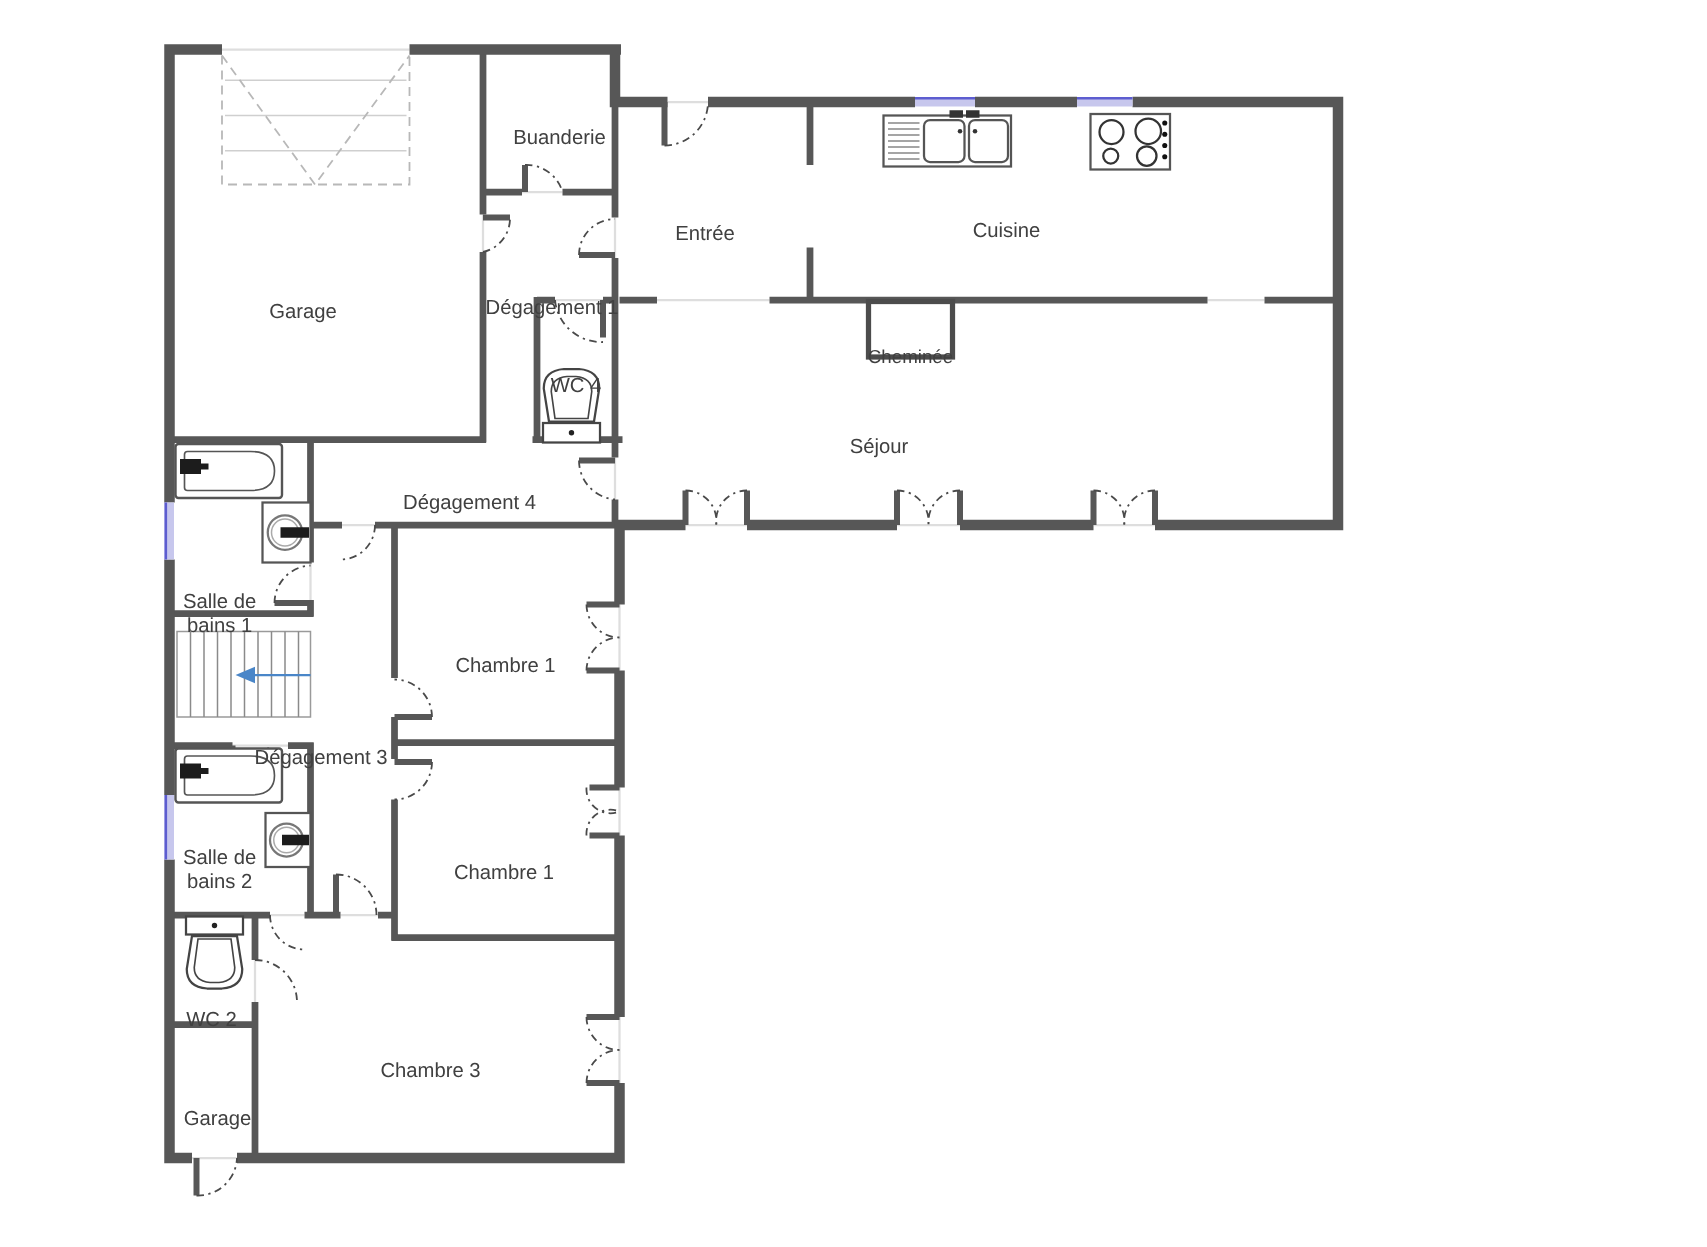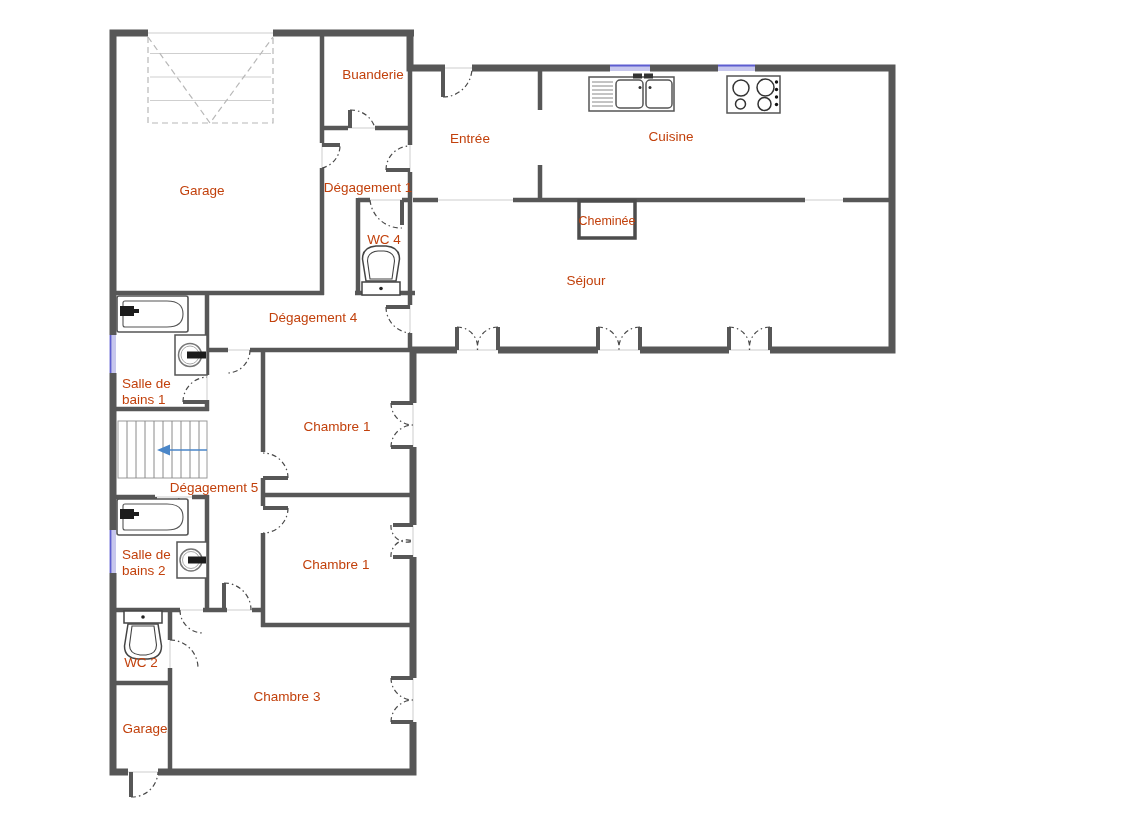--- a/index.html
+++ b/index.html
@@ -3,27 +3,28 @@
 <meta charset="utf-8">
 <style>
   html,body{margin:0;padding:0;background:#ffffff;}
   .plan{position:relative;width:1138px;height:831px;background:#ffffff;overflow:hidden;}
   .plan svg{position:absolute;left:0;top:0;}
   .lbl{
     position:absolute;
     transform:translate(-50%,-50%);
     font-family:"Liberation Sans",sans-serif;
     font-size:13.5px;
-    color:#c2410c;
+    color:#404040;
     white-space:pre-line;
     text-align:center;
     line-height:16px;
     pointer-events:none;
+    margin-top:17px;
   }
-  .lbl.la{transform:translate(0,-50%);text-align:left;}
+  .lbl.la{transform:translate(0,-50%);text-align:center;}
   .lbl.sm{font-size:12.5px;}
 </style>
 </head>
 <body>
 
 <div class="plan">
 
 <svg width="1138" height="831" viewBox="0 0 1138 831">
 
   <g>
@@ -203,21 +204,21 @@
 <div class="lbl" style="left:373px;top:75px">Buanderie</div>
 <div class="lbl" style="left:368px;top:188px">Dégagement 1</div>
 <div class="lbl" style="left:384px;top:240px">WC 4</div>
 <div class="lbl" style="left:470px;top:139px">Entrée</div>
 <div class="lbl" style="left:671px;top:137px">Cuisine</div>
 <div class="lbl sm" style="left:607px;top:221px">Cheminée</div>
 <div class="lbl" style="left:586px;top:281px">Séjour</div>
 <div class="lbl" style="left:313px;top:318px">Dégagement 4</div>
 <div class="lbl la" style="left:122px;top:392px">Salle de
 bains 1</div>
-<div class="lbl" style="left:214px;top:488px">Dégagement 5</div>
+<div class="lbl" style="left:214px;top:488px">Dégagement 3</div>
 <div class="lbl" style="left:337px;top:427px">Chambre 1</div>
 <div class="lbl la" style="left:122px;top:563px">Salle de
 bains 2</div>
 <div class="lbl" style="left:336px;top:565px">Chambre 1</div>
 <div class="lbl" style="left:141px;top:663px">WC 2</div>
 <div class="lbl" style="left:287px;top:697px">Chambre 3</div>
 <div class="lbl" style="left:145px;top:729px">Garage</div>
 
 </div>
 

